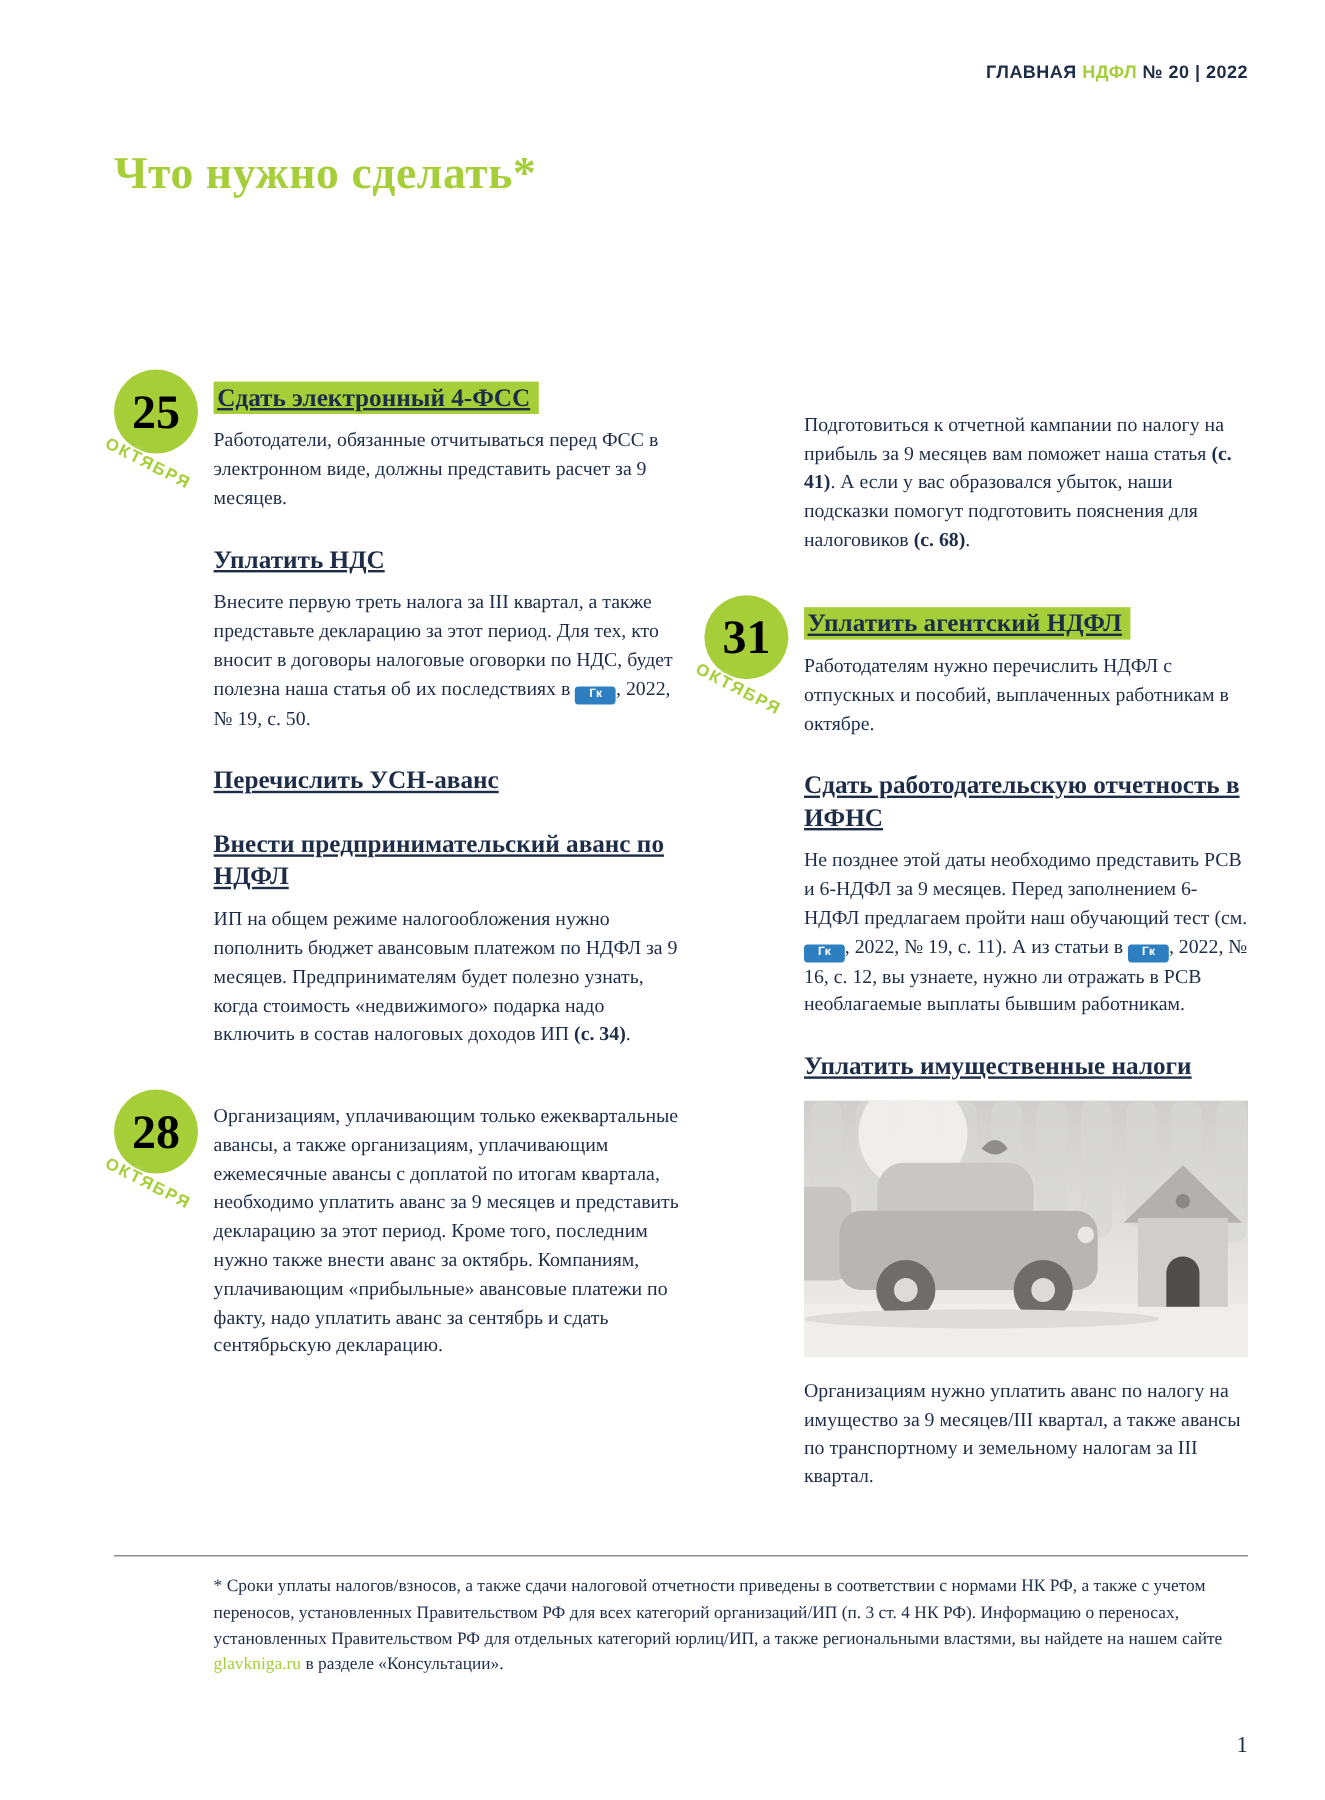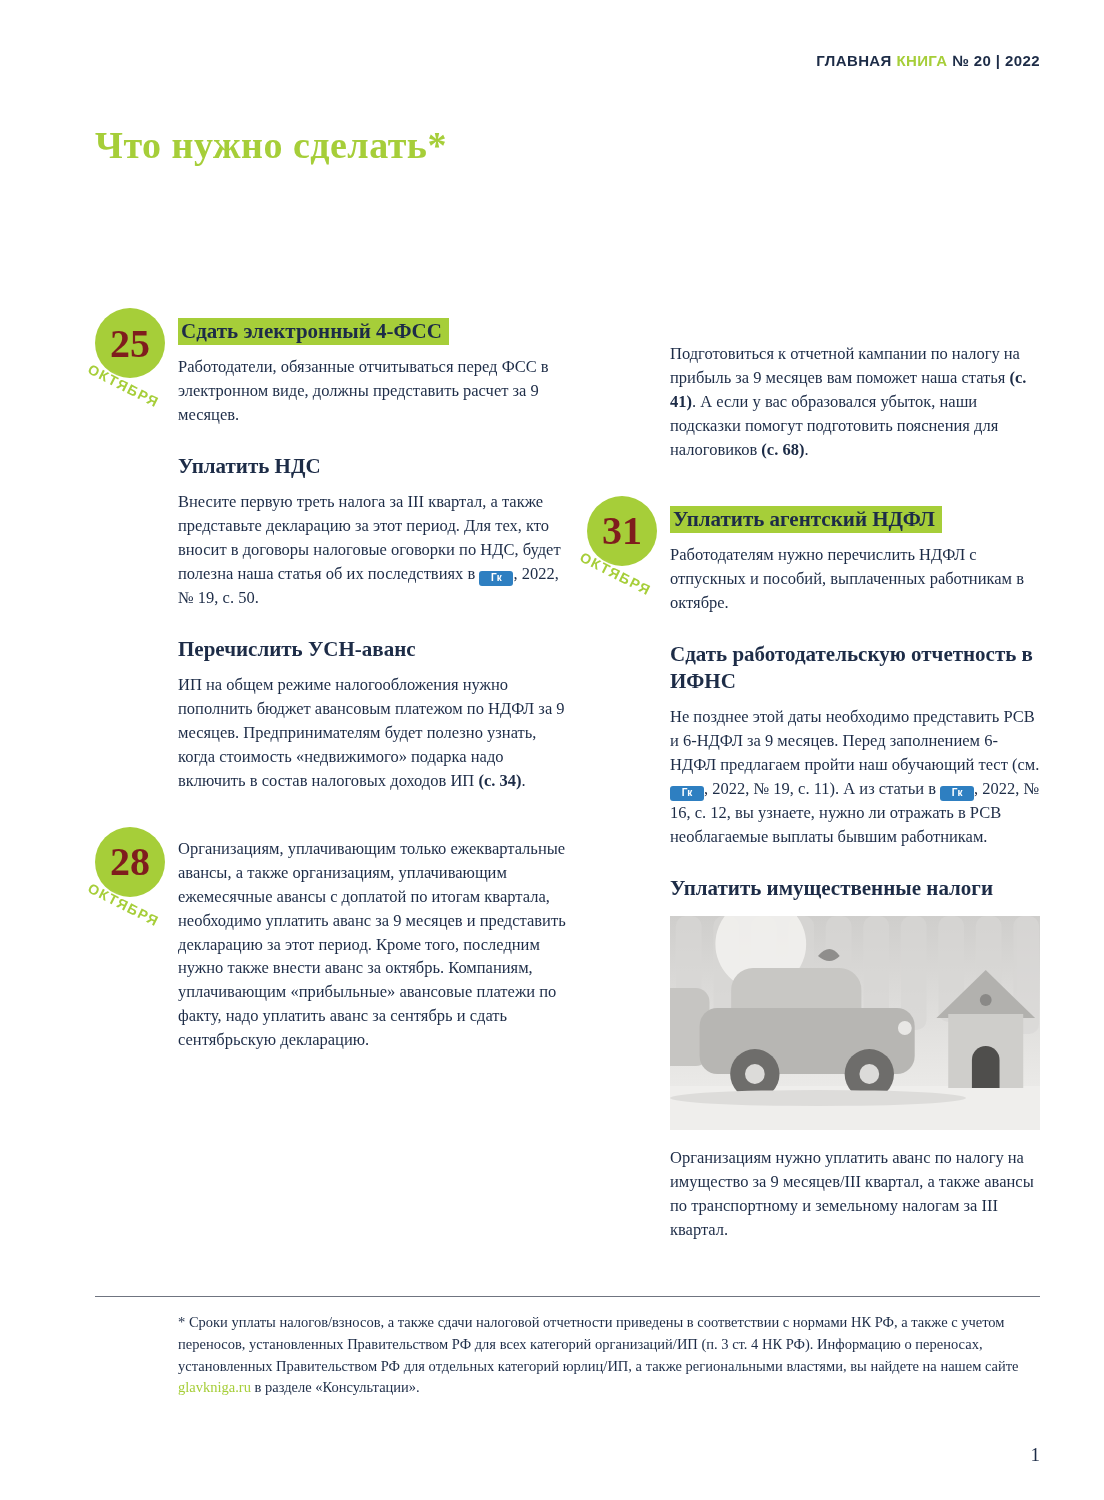--- a/index.html
+++ b/index.html
@@ -33,35 +33,35 @@
     position:absolute; top:318px; left:95px; right:64px;
     display:flex; gap:17px;
   }
   .col-left{ flex:0 0 475px; padding-left:83px; }
   .col-right{ flex:1 1 auto; padding-left:83px; padding-top:24px; }
   .section{ position:relative; }
   .section-gap{ margin-top:44px; }
   .badge{ position:absolute; left:-83px; top:-10px; width:70px; height:70px; }
   .badge-circle{
     width:70px; height:70px; border-radius:50%;
-    background:var(--accent); color:#7f1d1d;
+    background:var(--accent); color:#000000;
     display:flex; align-items:center; justify-content:center;
     font-size:40px; font-weight:bold;
   }
   .badge-month{
     position:absolute; left:-6px; top:52px;
     transform:rotate(27deg); transform-origin:left center;
     color:var(--accent); font-family:"Liberation Sans", sans-serif;
     font-weight:bold; font-size:14px; letter-spacing:1.5px;
     white-space:nowrap;
     text-shadow:0 0 2px #fff, 0 0 2px #fff, 0 0 4px #fff;
   }
   .heading{
     font-size:21px; font-weight:bold; line-height:1.3;
-    margin:26px 0 10px 0; color:var(--ink);
+    margin:26px 0 10px 0; color:var(--ink);text-decoration:underline;
   }
   .heading-first{ margin-top:0; }
   .hl span.hl-bg{
     background:var(--accent);
     -webkit-box-decoration-break:clone; box-decoration-break:clone;
     padding:1px 7px 2px 3px;
   }
   p.body{
     margin:0; font-size:16.5px; line-height:1.45;
   }
@@ -90,21 +90,21 @@
   .page-num{
     position:absolute; right:64px; bottom:34px;
     font-size:19px; color:var(--ink);
   }
 </style>
 </head>
 <body>
 
 <div class="header">
   <span>ГЛАВНАЯ</span>
-  <span class="brand-green">КНИГА</span>
+  <span class="brand-green">НДФЛ</span>
   <span>№ 20 | 2022</span>
 </div>
 
 <div class="page-title">Что нужно сделать*</div>
 
 <div class="columns">
 
   <div class="col-left">
 
     <div class="section">
@@ -116,20 +116,21 @@
       </div>
 
       <h3 class="heading heading-first hl"><span class="hl-bg">Сдать электронный 4-ФСС</span></h3>
       <p class="body"><span>Работодатели, обязанные отчитываться перед ФСС в электронном виде, должны представить расчет за 9 месяцев.</span></p>
 
       <h3 class="heading">Уплатить НДС</h3>
       <p class="body"><span>Внесите первую треть налога за III квартал, а также представьте декларацию за этот период. Для тех, кто вносит в договоры налоговые оговорки по НДС, будет полезна наша статья об их последствиях в </span><span class="gk">Гк</span><span>, 2022, № 19, с. 50.</span></p>
 
       <h3 class="heading">Перечислить УСН-аванс</h3>
 
+      <h3 class="heading">Внести предпринимательский аванс по НДФЛ</h3>
       <p class="body"><span>ИП на общем режиме налогообложения нужно пополнить бюджет авансовым платежом по НДФЛ за 9 месяцев. Предпринимателям будет полезно узнать, когда стоимость «недвижимого» подарка надо включить в состав налоговых доходов ИП </span><span class="ref">(с. 34)</span><span>.</span></p>
     </div>
 
     <div class="section section-gap">
       <div class="badge">
         <div class="badge-circle">
           <span>28</span>
         </div>
         <div class="badge-month">ОКТЯБРЯ</div>
       </div>

